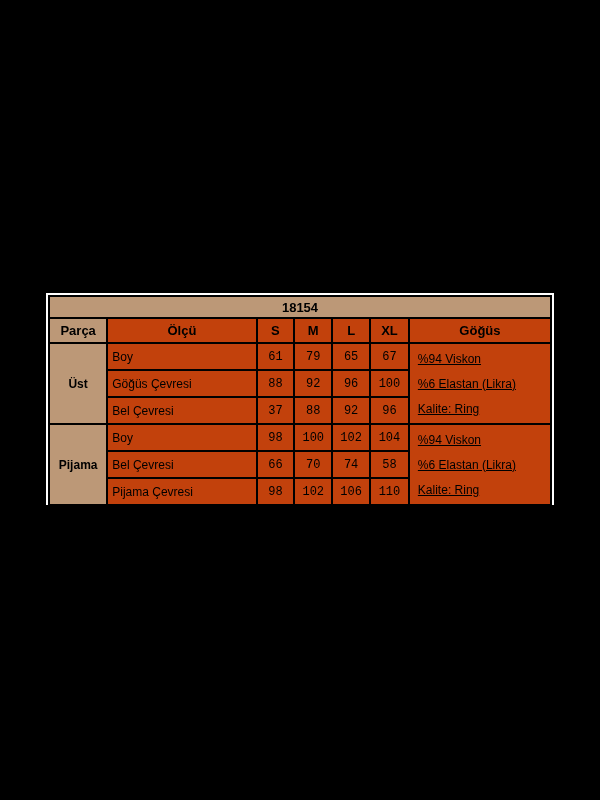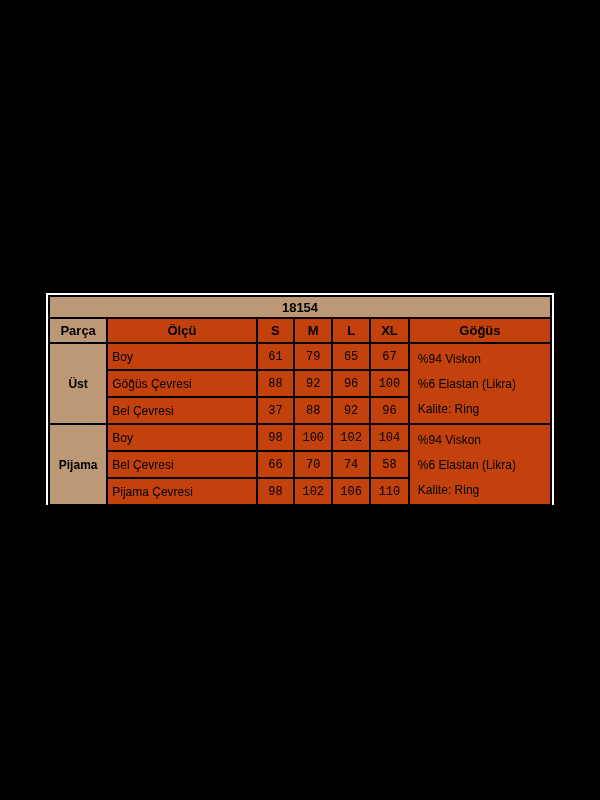--- a/index.html
+++ b/index.html
@@ -45,20 +45,21 @@
   .tan { background: #bc9877; }
   .bold { font-weight: bold; }
   .center { text-align: center; padding: 0 1px; }
   .title-row td { height: 20px; font-size: 13px; }
   .header-row td { height: 23px; font-size: 13px; }
   .data-row td { height: 25px; }
   td.num { text-align: center; font-family: Liberation Mono, monospace; }
   td.fabric {
     padding: 0;
     vertical-align: top;
+    text-decoration: underline;
   }
   td.fabric .fabric-line {
     height: 25px;
     display: flex;
     align-items: center;
     padding-left: 4px;
     box-sizing: border-box;
   }
 </style>
 </head>

